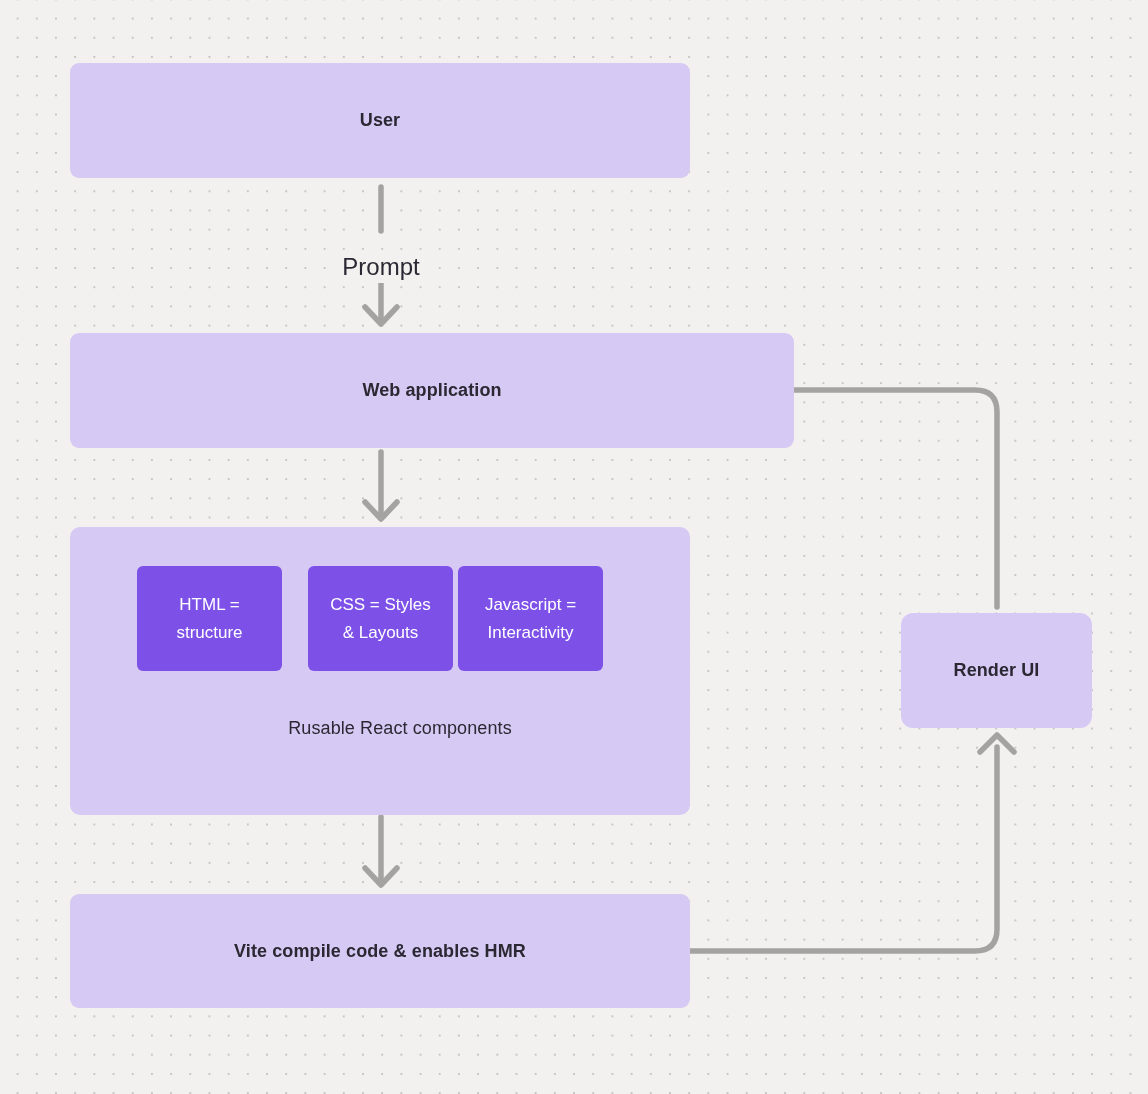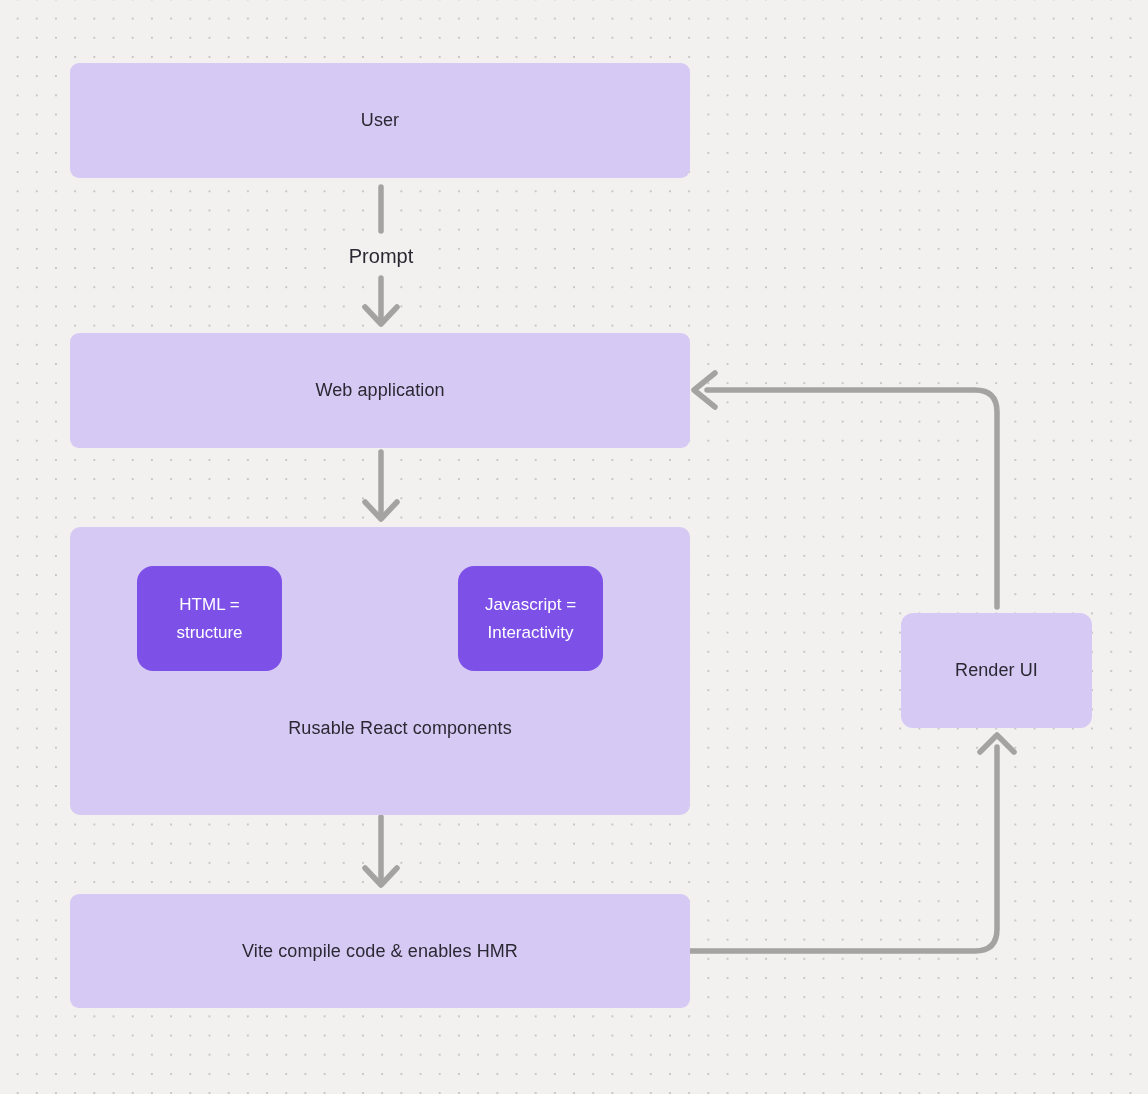--- a/index.html
+++ b/index.html
@@ -29,39 +29,40 @@
   }
   .node {
     position: absolute;
     background: var(--node-fill, #d6caf4);
     border-radius: 9px;
     display: flex;
     align-items: center;
     justify-content: center;
     font-size: 18px;
     letter-spacing: 0.1px;
+    font-weight: bold;
   }
   .node-user   { left: 70px;  top: 63px;  width: 620px; height: 115px; }
-  .node-web    { left: 70px;  top: 333px; width: 620px; height: 115px; }
+  .node-web    { left: 70px;  top: 333px; width: 724px; height: 115px; }
   .node-vite   { left: 70px;  top: 894px; width: 620px; height: 114px; }
   .node-render { left: 901px; top: 613px; width: 191px; height: 115px; border-radius: 12px; }
   .group {
     position: absolute;
     left: 70px; top: 527px;
     width: 620px; height: 288px;
     background: var(--node-fill, #d6caf4);
     border-radius: 10px;
   }
   .chip {
     position: absolute;
     top: 39px;
     width: 145px;
     height: 105px;
     background: var(--chip-fill, #7d50e8);
-    border-radius: 16px;
+    border-radius: 6px;
     color: var(--chip-text, #ffffff);
     font-size: 17px;
     line-height: 28px;
     display: flex;
     align-items: center;
     justify-content: center;
     text-align: center;
     white-space: pre-line;
   }
   .chip-0 { left: 67px; }
@@ -73,24 +74,24 @@
     top: 191px;
     width: 100%;
     text-align: center;
     font-size: 18px;
     letter-spacing: 0.1px;
     padding-left: 20px;
   }
   .edge-label {
     position: absolute;
     left: 336px;
-    top: 243px;
+    top: 251px;
     width: 90px;
     text-align: center;
-    font-size: 20px;
+    font-size: 24px;
     background: var(--bg, #f2f1ef);
     padding: 2px 0;
   }
 </style>
 </head>
 <body>
 
 <div class="canvas">
 
   <svg class="arrows" width="1148" height="1094" viewBox="0 0 1148 1094" xmlns="http://www.w3.org/2000/svg">
@@ -121,20 +122,24 @@
 
   <div class="node node-web">
     <span>Web application</span>
   </div>
 
   <div class="group">
     <div class="chip chip-0">
       <span>HTML =
 structure</span>
     </div>
+    <div class="chip chip-1">
+      <span>CSS = Styles
+&amp; Layouts</span>
+    </div>
     <div class="chip chip-2">
       <span>Javascript =
 Interactivity</span>
     </div>
     <div class="group-caption">Rusable React components</div>
   </div>
 
   <div class="node node-render">
     <span>Render UI</span>
   </div>

